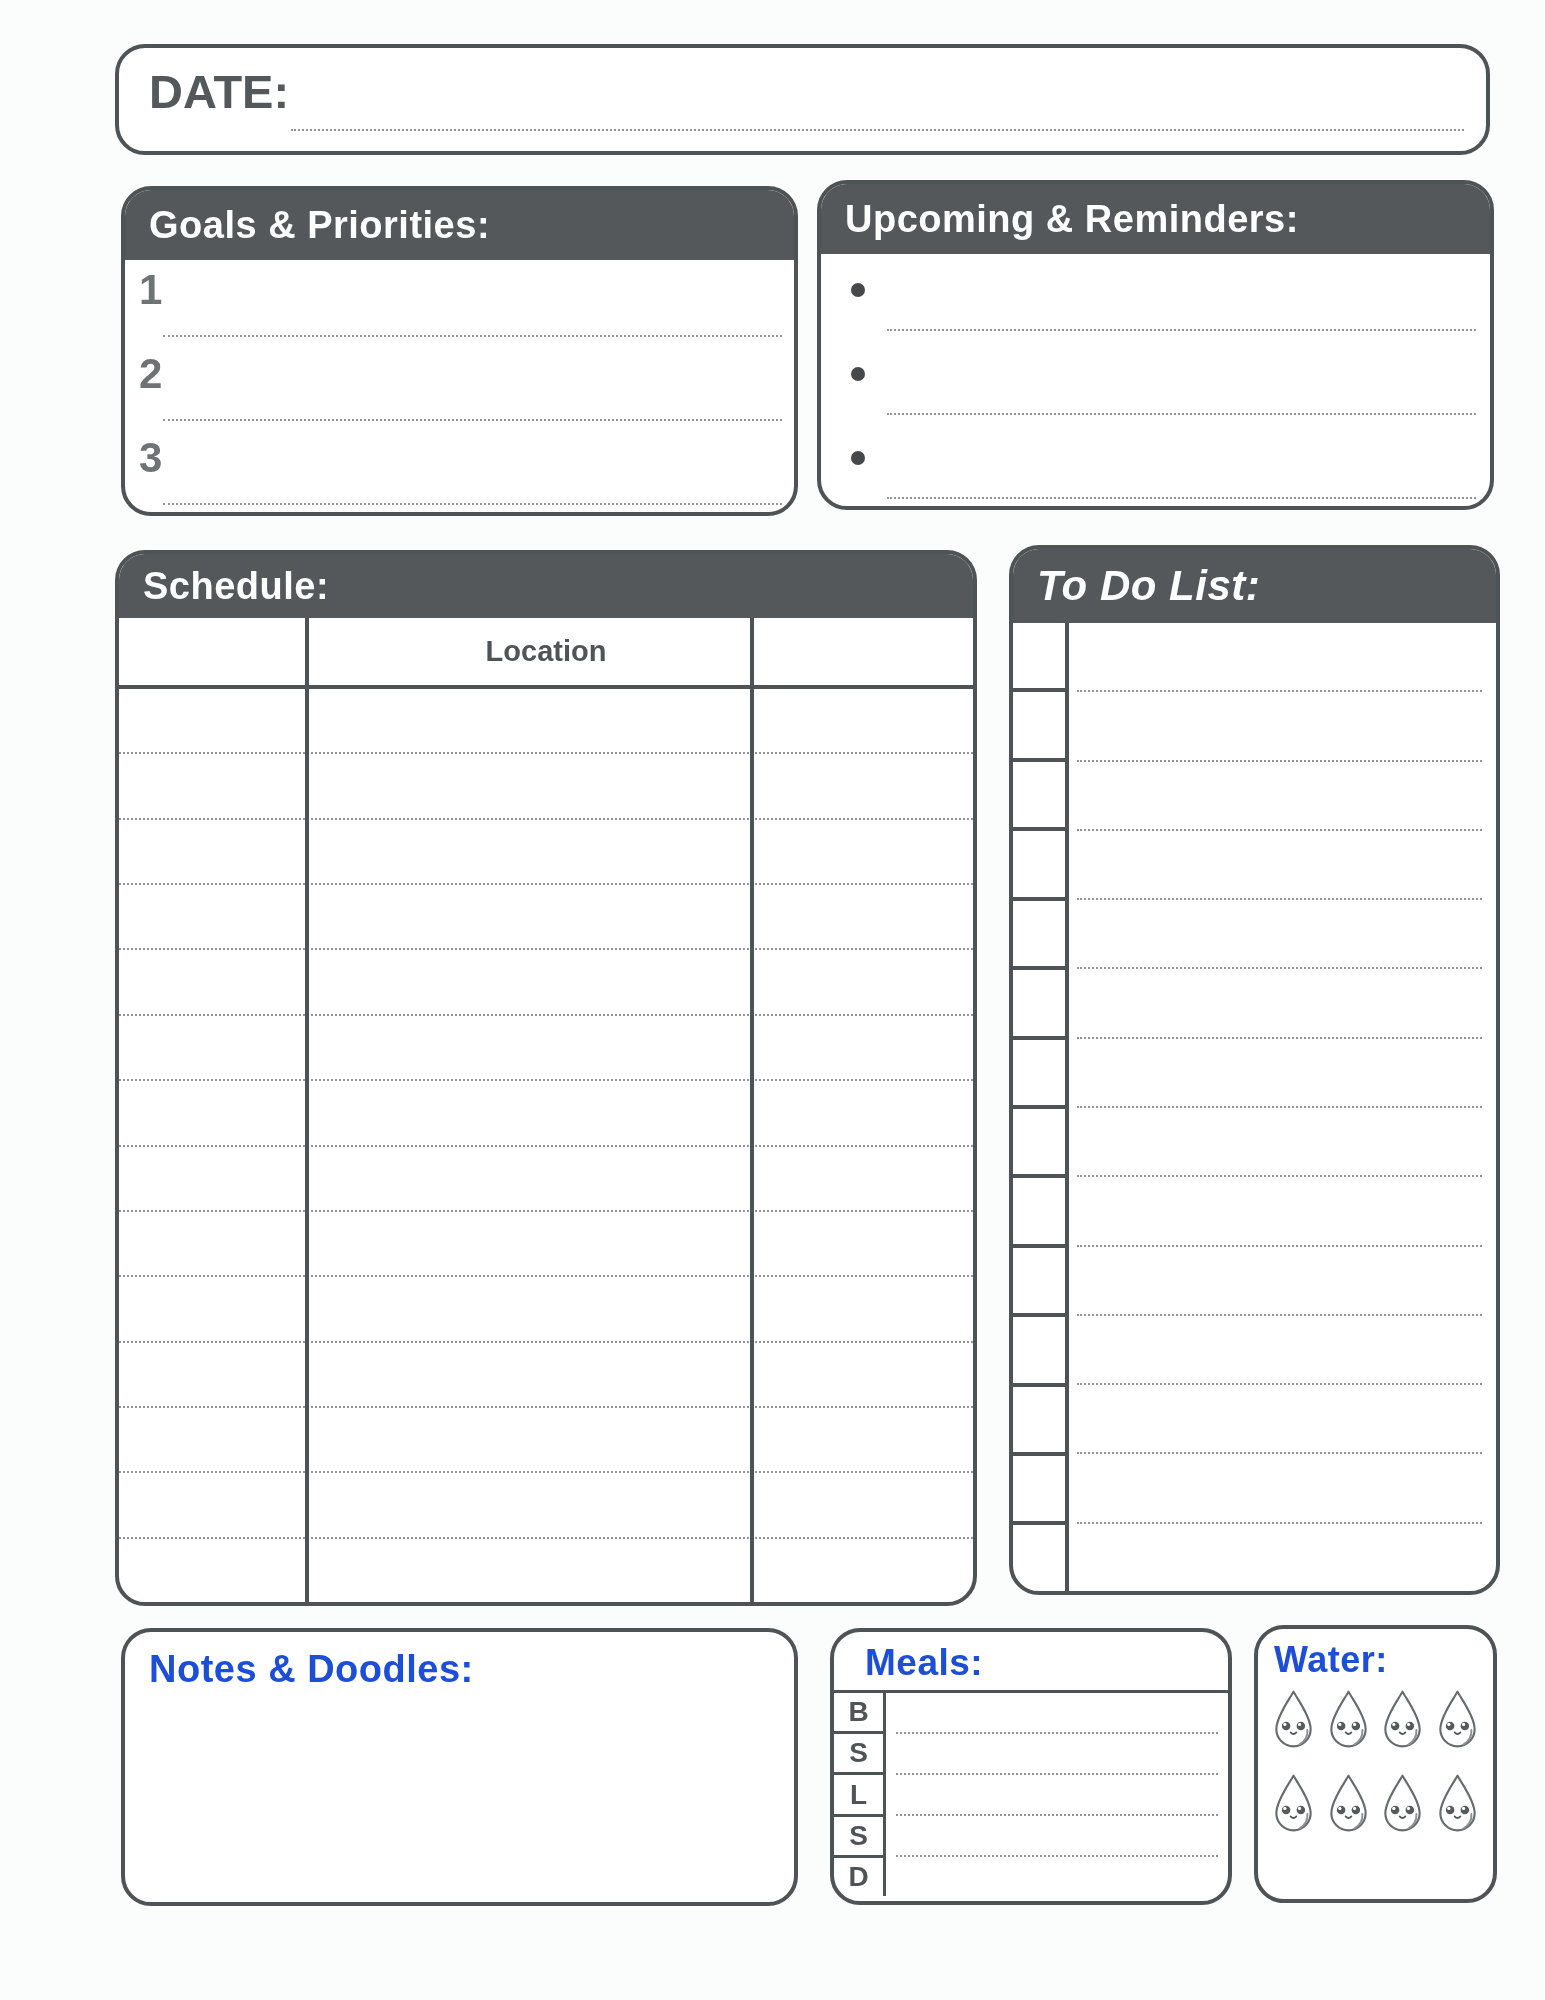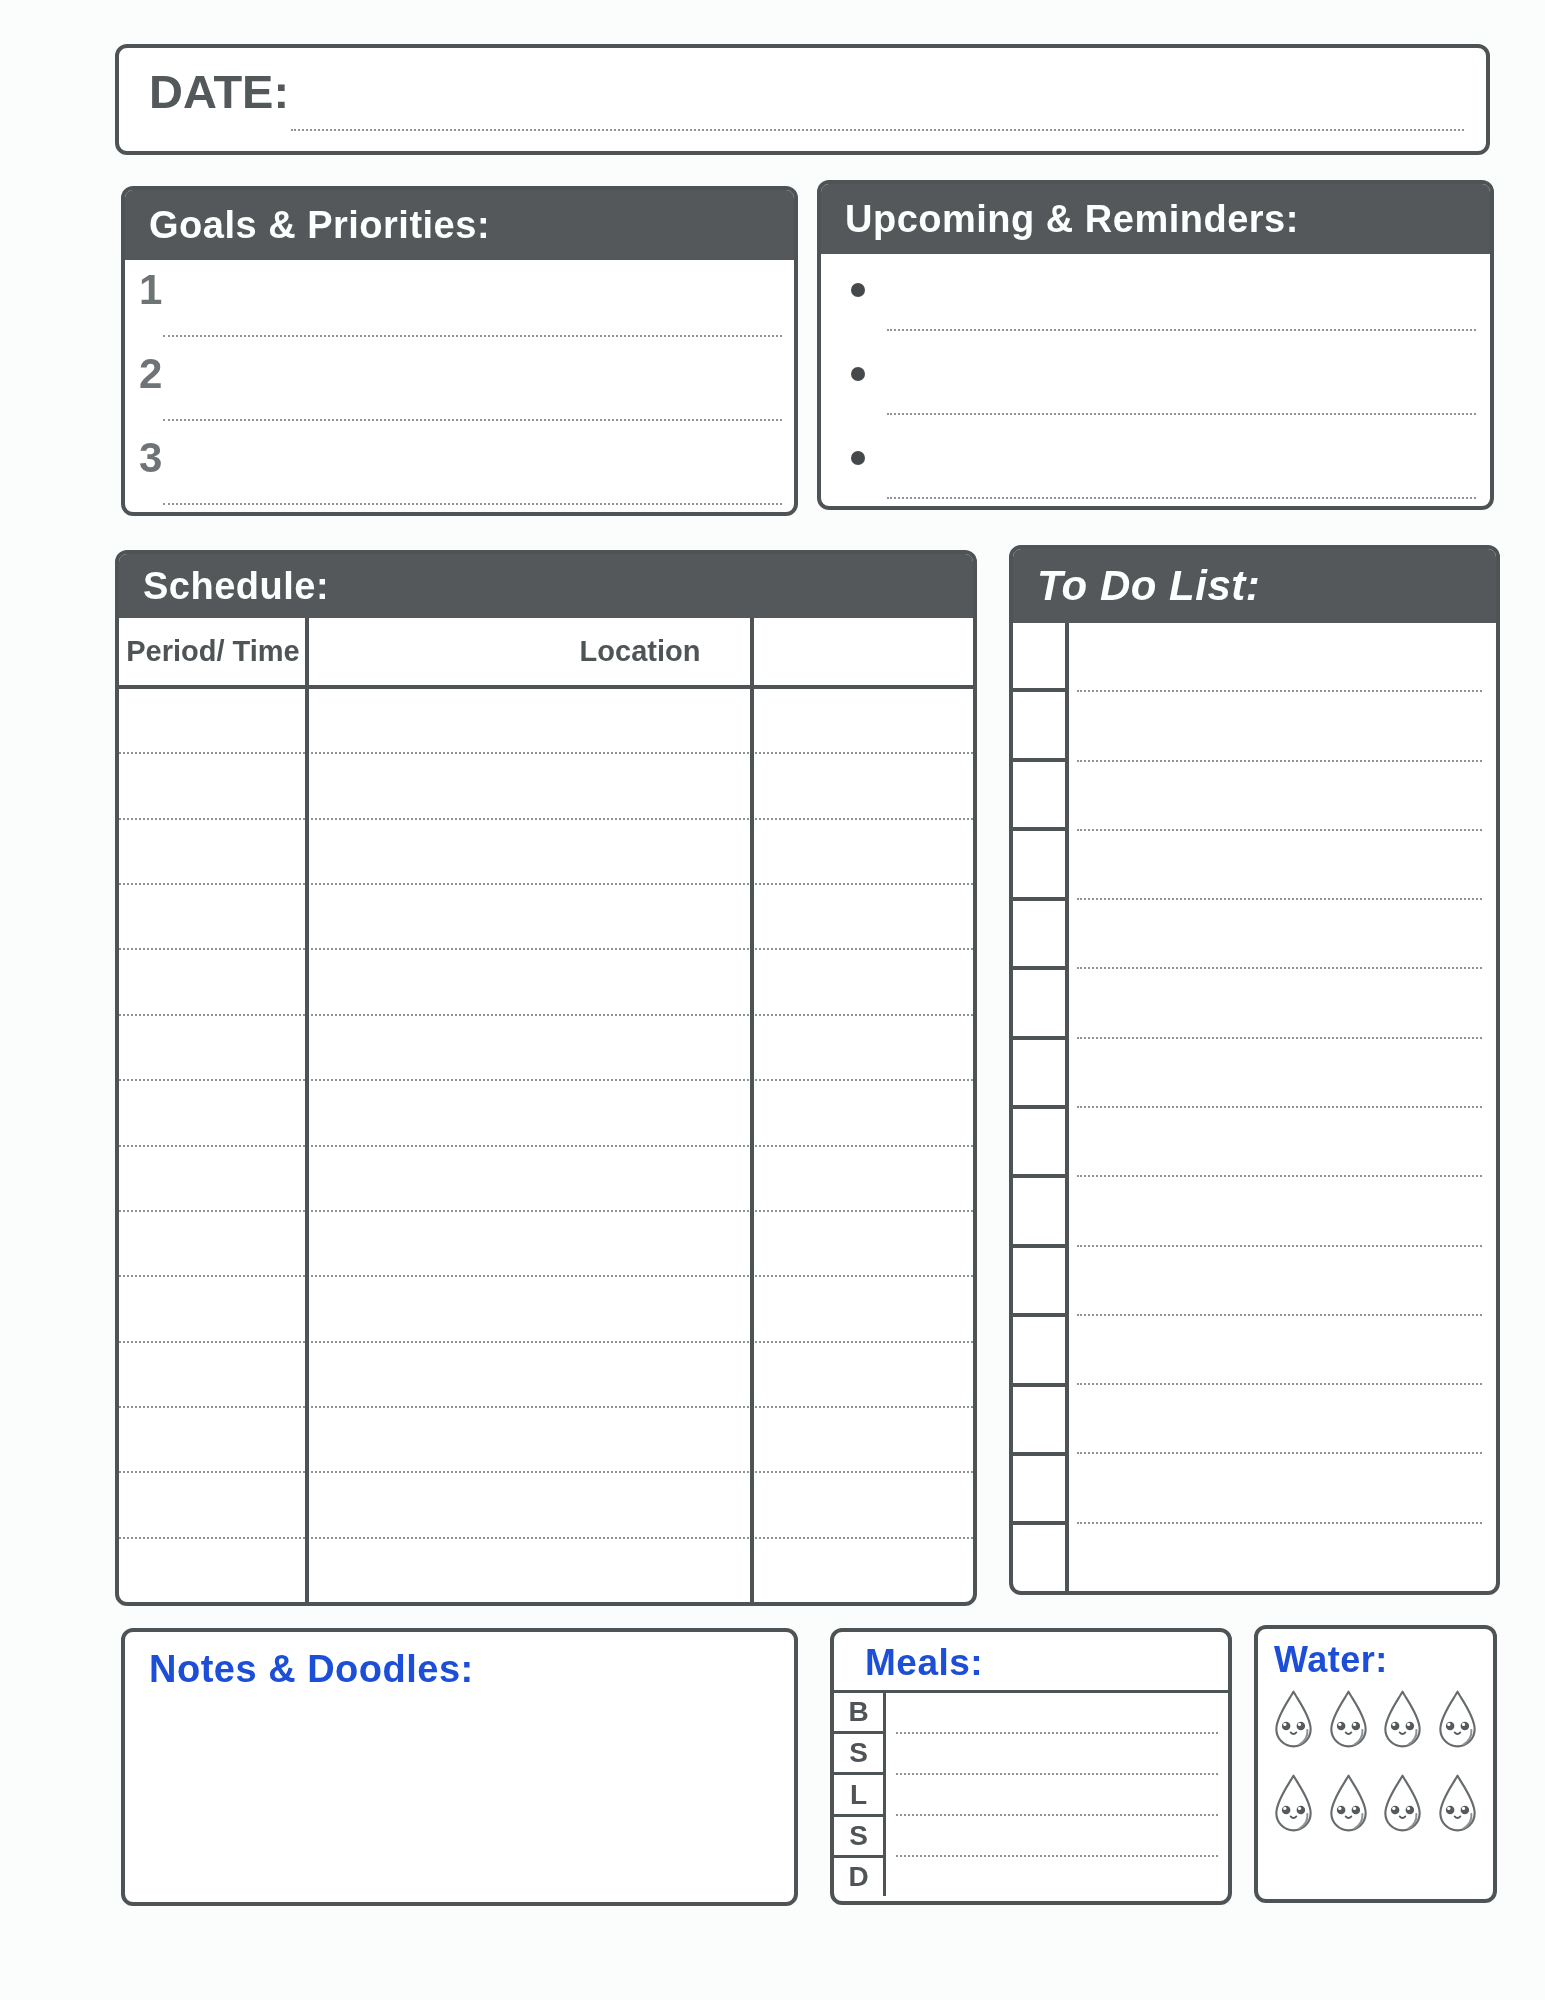--- a/index.html
+++ b/index.html
@@ -13,21 +13,21 @@
   }
   html,body{margin:0;padding:0;}
   body{
     width:1545px;height:2000px;position:relative;
     background:var(--page_bg);
     font-family:"Liberation Sans", sans-serif;
     color:var(--title_text);
   }
   .box{
     position:absolute;box-sizing:border-box;background:#ffffff;
-    border:4px solid var(--border);border-radius:12px;overflow:hidden;
+    border:4px solid var(--border);border-radius:30px;overflow:hidden;
   }
   .panel-header{
     background:var(--header_bg);color:var(--header_text);
     font-weight:bold;display:flex;align-items:center;
     padding:0 24px;letter-spacing:.5px;
   }
   .panel-body{position:relative;}
 
   
   #date-box{left:115px;top:44px;width:1375px;height:111px;}
@@ -173,21 +173,20 @@
         <div class="bullet-dot"></div>
         <div class="bullet-line"></div>
       </div>
     </div>
 </div>
 
 <div class="box" id="schedule-box">
   <div class="panel-header">Schedule:</div>
   <div class="panel-body">
     <div class="thead">
-      <div class="th c0">Period/ Time</div>
       <div class="th c2">Location</div>
     </div>
     <div class="tbody">
         <div class="s-row"></div>
         <div class="s-row"></div>
         <div class="s-row"></div>
         <div class="s-row"></div>
         <div class="s-row"></div>
         <div class="s-row"></div>
         <div class="s-row"></div>

